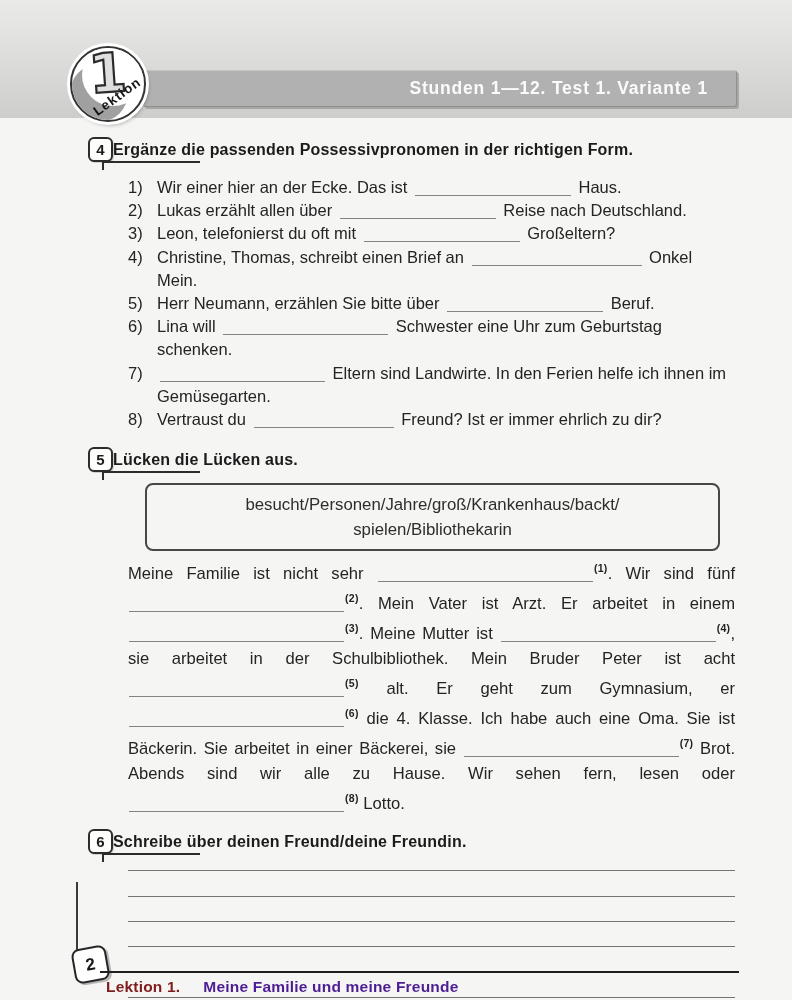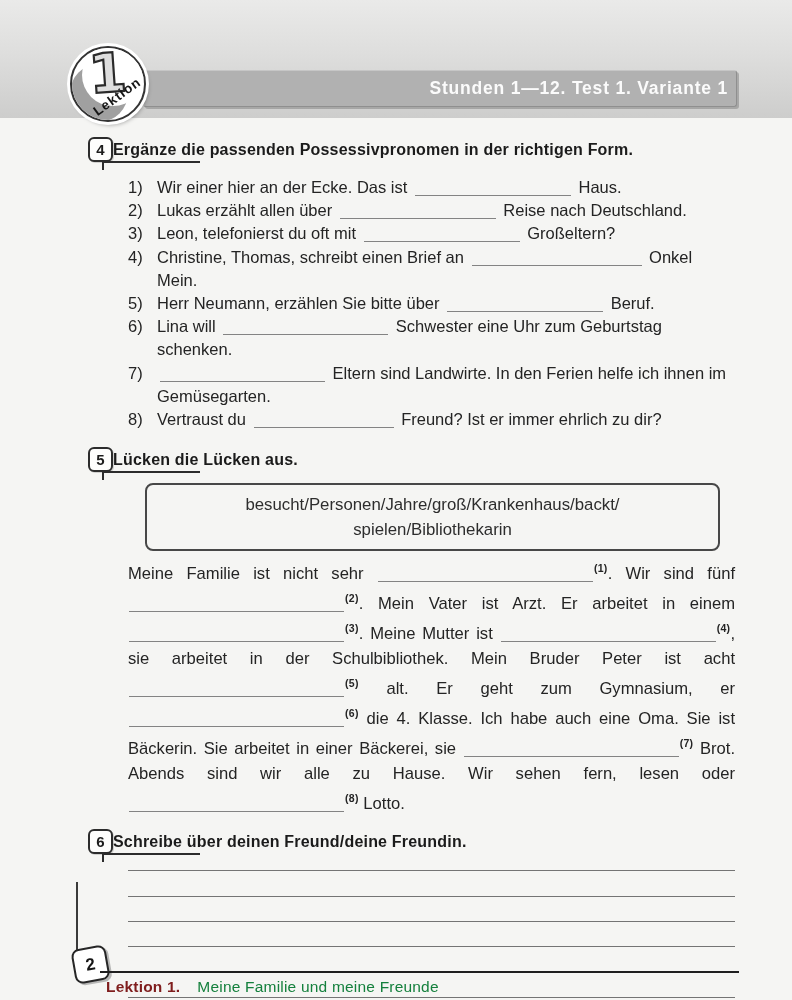--- a/index.html
+++ b/index.html
@@ -17,21 +17,21 @@
     background:linear-gradient(180deg,#eaeae9 0%,#dededd 45%,#cdcdcc 100%);
   }
   .banner{
     position:absolute;left:143px;top:70px;right:55px;height:37px;
     background:#b1b1b1;
     border:1px solid #c6c6c6;
     border-right-color:#8f8f8f;border-bottom-color:#8f8f8f;
     border-radius:3px;
     box-shadow:2px 2px 0 rgba(125,125,125,.5);
     display:flex;align-items:center;justify-content:flex-end;
-    padding-right:8px;box-sizing:border-box;
+    padding-right:28px;box-sizing:border-box;
     color:#fbfbfb;font-weight:700;font-size:17.5px;letter-spacing:.8px;
   }
   .lesson-badge{
     position:absolute;left:70px;top:46px;width:72px;height:72px;
     background:#fff;border:2.5px solid #343434;border-radius:50%;
     box-shadow:0 0 0 3px #fff, 2px 3px 4px rgba(0,0,0,.35);
     overflow:hidden;
   }
   .lesson-badge .crescent{
     position:absolute;left:-2px;top:16px;width:58px;height:58px;
@@ -106,21 +106,21 @@
     position:absolute;left:73px;top:947px;width:31px;height:31px;
     background:#fff;border:2.5px solid #262626;border-radius:8px;
     transform:rotate(-10deg);
     display:flex;align-items:center;justify-content:center;
     font-weight:700;font-size:17px;color:#161616;
     box-shadow:2px 2px 0 rgba(0,0,0,.25);
   }
   .footer-rule{position:absolute;left:100px;right:53px;top:971px;height:2.2px;background:#1f1f1f;}
   .footer-text{position:absolute;left:106px;top:978px;font-size:15.5px;letter-spacing:.2px;}
   .footer-text .bold{font-weight:700;color:#7f1d1d;}
-  .footer-text .rest{font-weight:400;color:#15803d;margin-left:17px;}
+  .footer-text .rest{font-weight:700;color:#4c1d95;margin-left:23px;}
 </style>
 </head>
 <body>
 
 <div class="top-band">
   <div class="banner">
     <span>Stunden 1—12. Test 1. Variante 1</span>
   </div>
   <div class="lesson-badge">
     <div class="crescent"></div>

